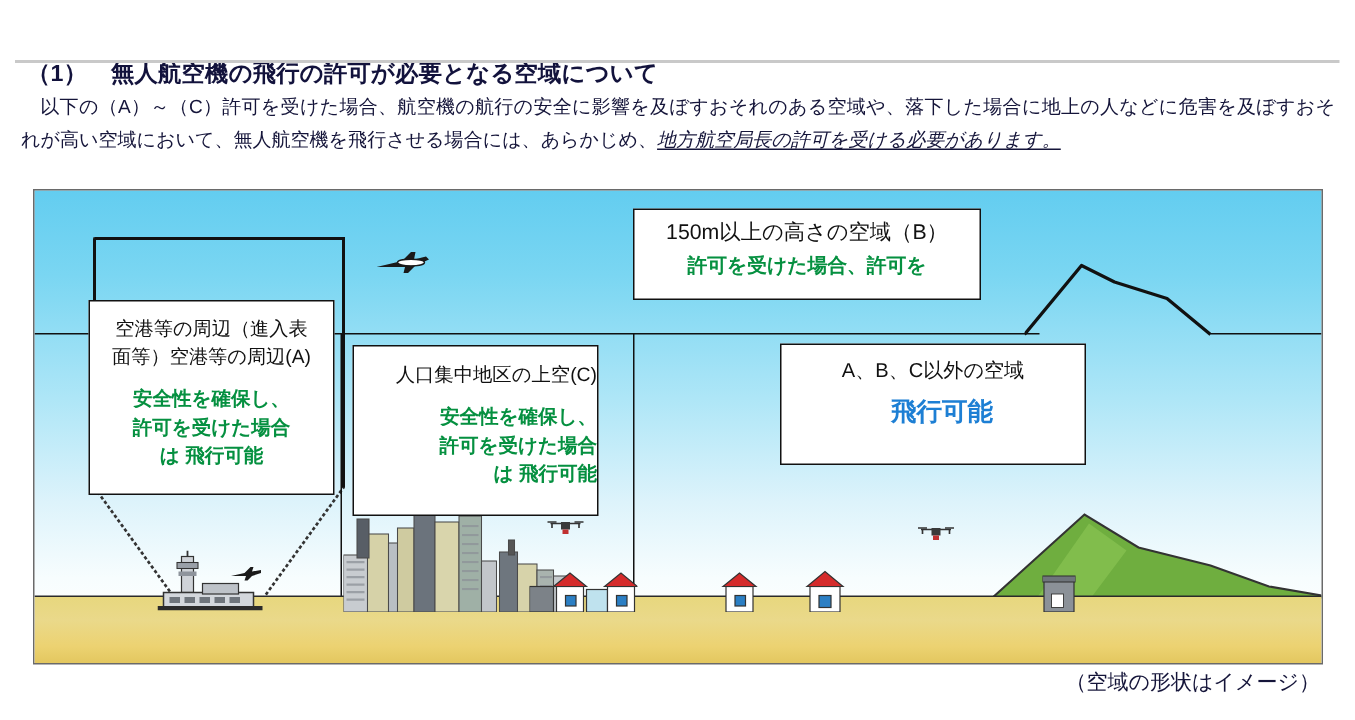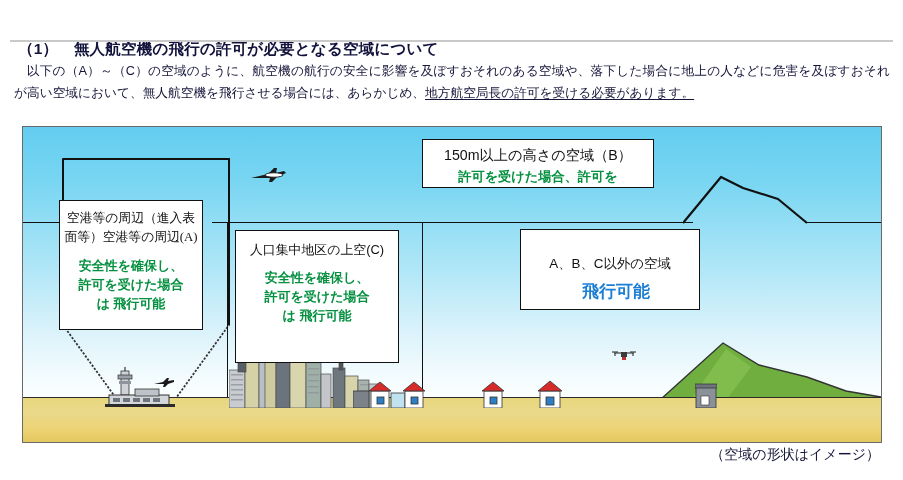--- a/index.html
+++ b/index.html
@@ -20,21 +20,21 @@
   }
   .title-rule{
     position:absolute;left:10px;top:40px;width:883px;height:2px;
     background:#c9c9c9;
   }
   .body-text{
     position:absolute;left:14px;top:60px;width:876px;
     font-size:12.7px;color:#15153a;line-height:22px;
     text-align:justify;
   }
-  .body-text .u{text-decoration:underline;text-underline-offset:2px;}
+  .body-text .u{text-decoration:underline;text-underline-offset:2px;font-style:italic;}
 
   
   .figure{
     position:absolute;left:22px;top:126px;width:858px;height:315px;
     border:1px solid #6a6a6a;
     overflow:hidden;
     background:linear-gradient(to bottom,#63cdf0 0%,#7ad6f2 18%,#aee6f7 44%,#ddf3fb 66%,#f7fdfe 82%,#ffffff 92%);
   }
 
   
@@ -62,33 +62,33 @@
 
   
   .box{
     position:absolute;background:#ffffff;border:1.4px solid #111;
     z-index:9;box-sizing:border-box;text-align:center;
   }
   .box .hd{color:#111;font-weight:normal;}
   .box .gr{color:#059040;font-weight:bold;}
   .box .bl{color:#1d7fd4;font-weight:bold;margin-left:12px;}
 
-  #boxB{left:399px;top:12px;width:232px;height:49px;padding-top:5px;}
+  #boxB{left:399px;top:12px;width:232px;height:61px;padding-top:5px;}
   #boxB .hd{font-size:14.2px;line-height:20px;}
   #boxB .gr{font-size:13.2px;line-height:17px;margin-top:3px;}
 
-  #boxA{left:36px;top:73px;width:144px;height:130px;padding-top:8px;font-family:Liberation Serif, serif;}
+  #boxA{left:36px;top:73px;width:164px;height:130px;padding-top:8px;}
   #boxA .hd{font-size:12.8px;line-height:19px;}
   #boxA .gr{font-size:13px;line-height:19px;margin-top:9px;}
 
-  #boxC{left:212px;top:103px;width:164px;height:133px;padding-top:9px;}
+  #boxC{left:212px;top:103px;width:164px;height:114px;padding-top:9px;text-align:right;}
   #boxC .hd{font-size:12.9px;line-height:19px;}
   #boxC .gr{font-size:13px;line-height:19px;margin-top:9px;}
 
-  #boxD{left:497px;top:102px;width:180px;height:81px;padding-top:24px;}
+  #boxD{left:497px;top:102px;width:204px;height:81px;padding-top:7px;}
   #boxD .hd{font-size:13.4px;line-height:19px;}
   #boxD .bl{font-size:17px;line-height:24px;margin-top:7px;}
 
   
   .sprite{position:absolute;z-index:7;}
   #airplane-hi{left:225px;top:38px;width:40px;height:20px;z-index:4;}
   #airport{left:82px;top:240px;width:74px;height:40px;}
   #airplane-lo{left:130px;top:250px;width:22px;height:11px;z-index:8;}
   #city{left:206px;top:195px;width:160px;height:86px;}
   #houses-c{left:330px;top:252px;width:72px;height:29px;}
@@ -104,21 +104,21 @@
   }
 </style>
 </head>
 <body>
 
 <div class="page">
 
   <div class="title">（1）　無人航空機の飛行の許可が必要となる空域について</div>
   <div class="title-rule"></div>
 
-  <div class="body-text"><span>　以下の（A）～（C）の空域のように、航空機の航行の安全に影響を及ぼすおそれのある空域や、落下した場合に地上の人などに危害を及ぼすおそれが高い空域において、無人航空機を飛行させる場合には、あらかじめ、</span><span class="u">地方航空局長の許可を受ける必要があります。</span></div>
+  <div class="body-text"><span>　以下の（A）～（C）許可を受けた場合、航空機の航行の安全に影響を及ぼすおそれのある空域や、落下した場合に地上の人などに危害を及ぼすおそれが高い空域において、無人航空機を飛行させる場合には、あらかじめ、</span><span class="u">地方航空局長の許可を受ける必要があります。</span></div>
 
   <div class="figure">
 
     <div class="line150" id="line-left"></div>
     <div class="line150" id="line-mid"></div>
     <div class="line150" id="line-right"></div>
 
     <svg class="peak" viewBox="0 0 140 70">
       <polyline points="0,66 38,20 60,31 95,42 124,66" fill="none" stroke="#111" stroke-width="2.2" stroke-linejoin="round"></polyline>
     </svg>

